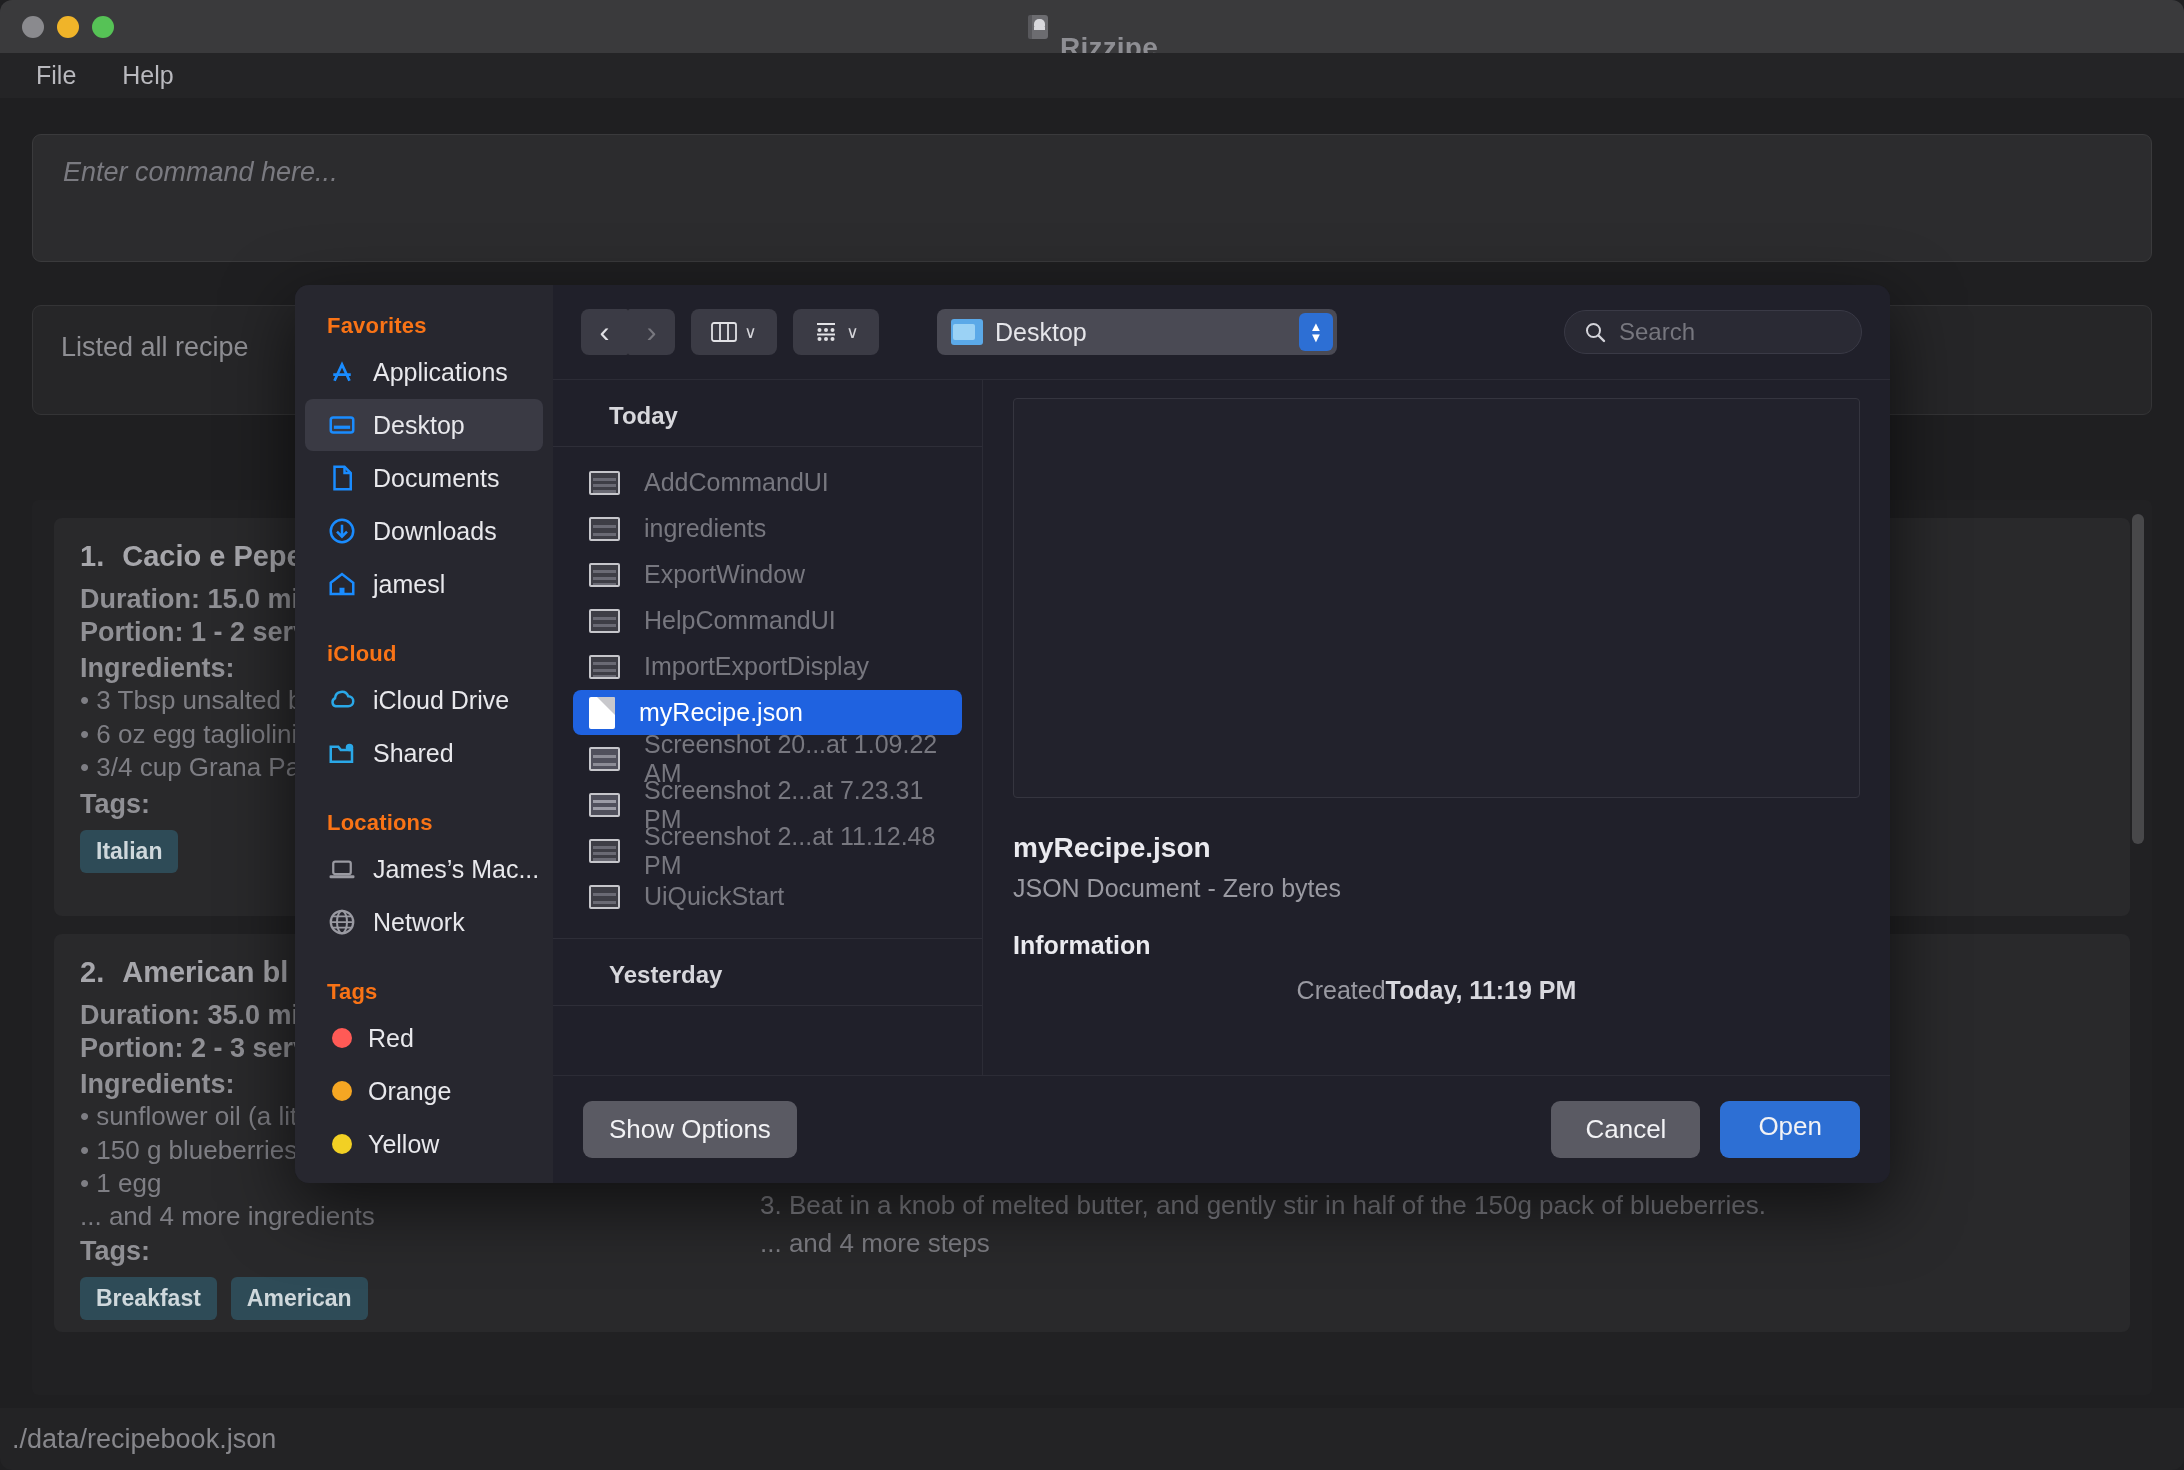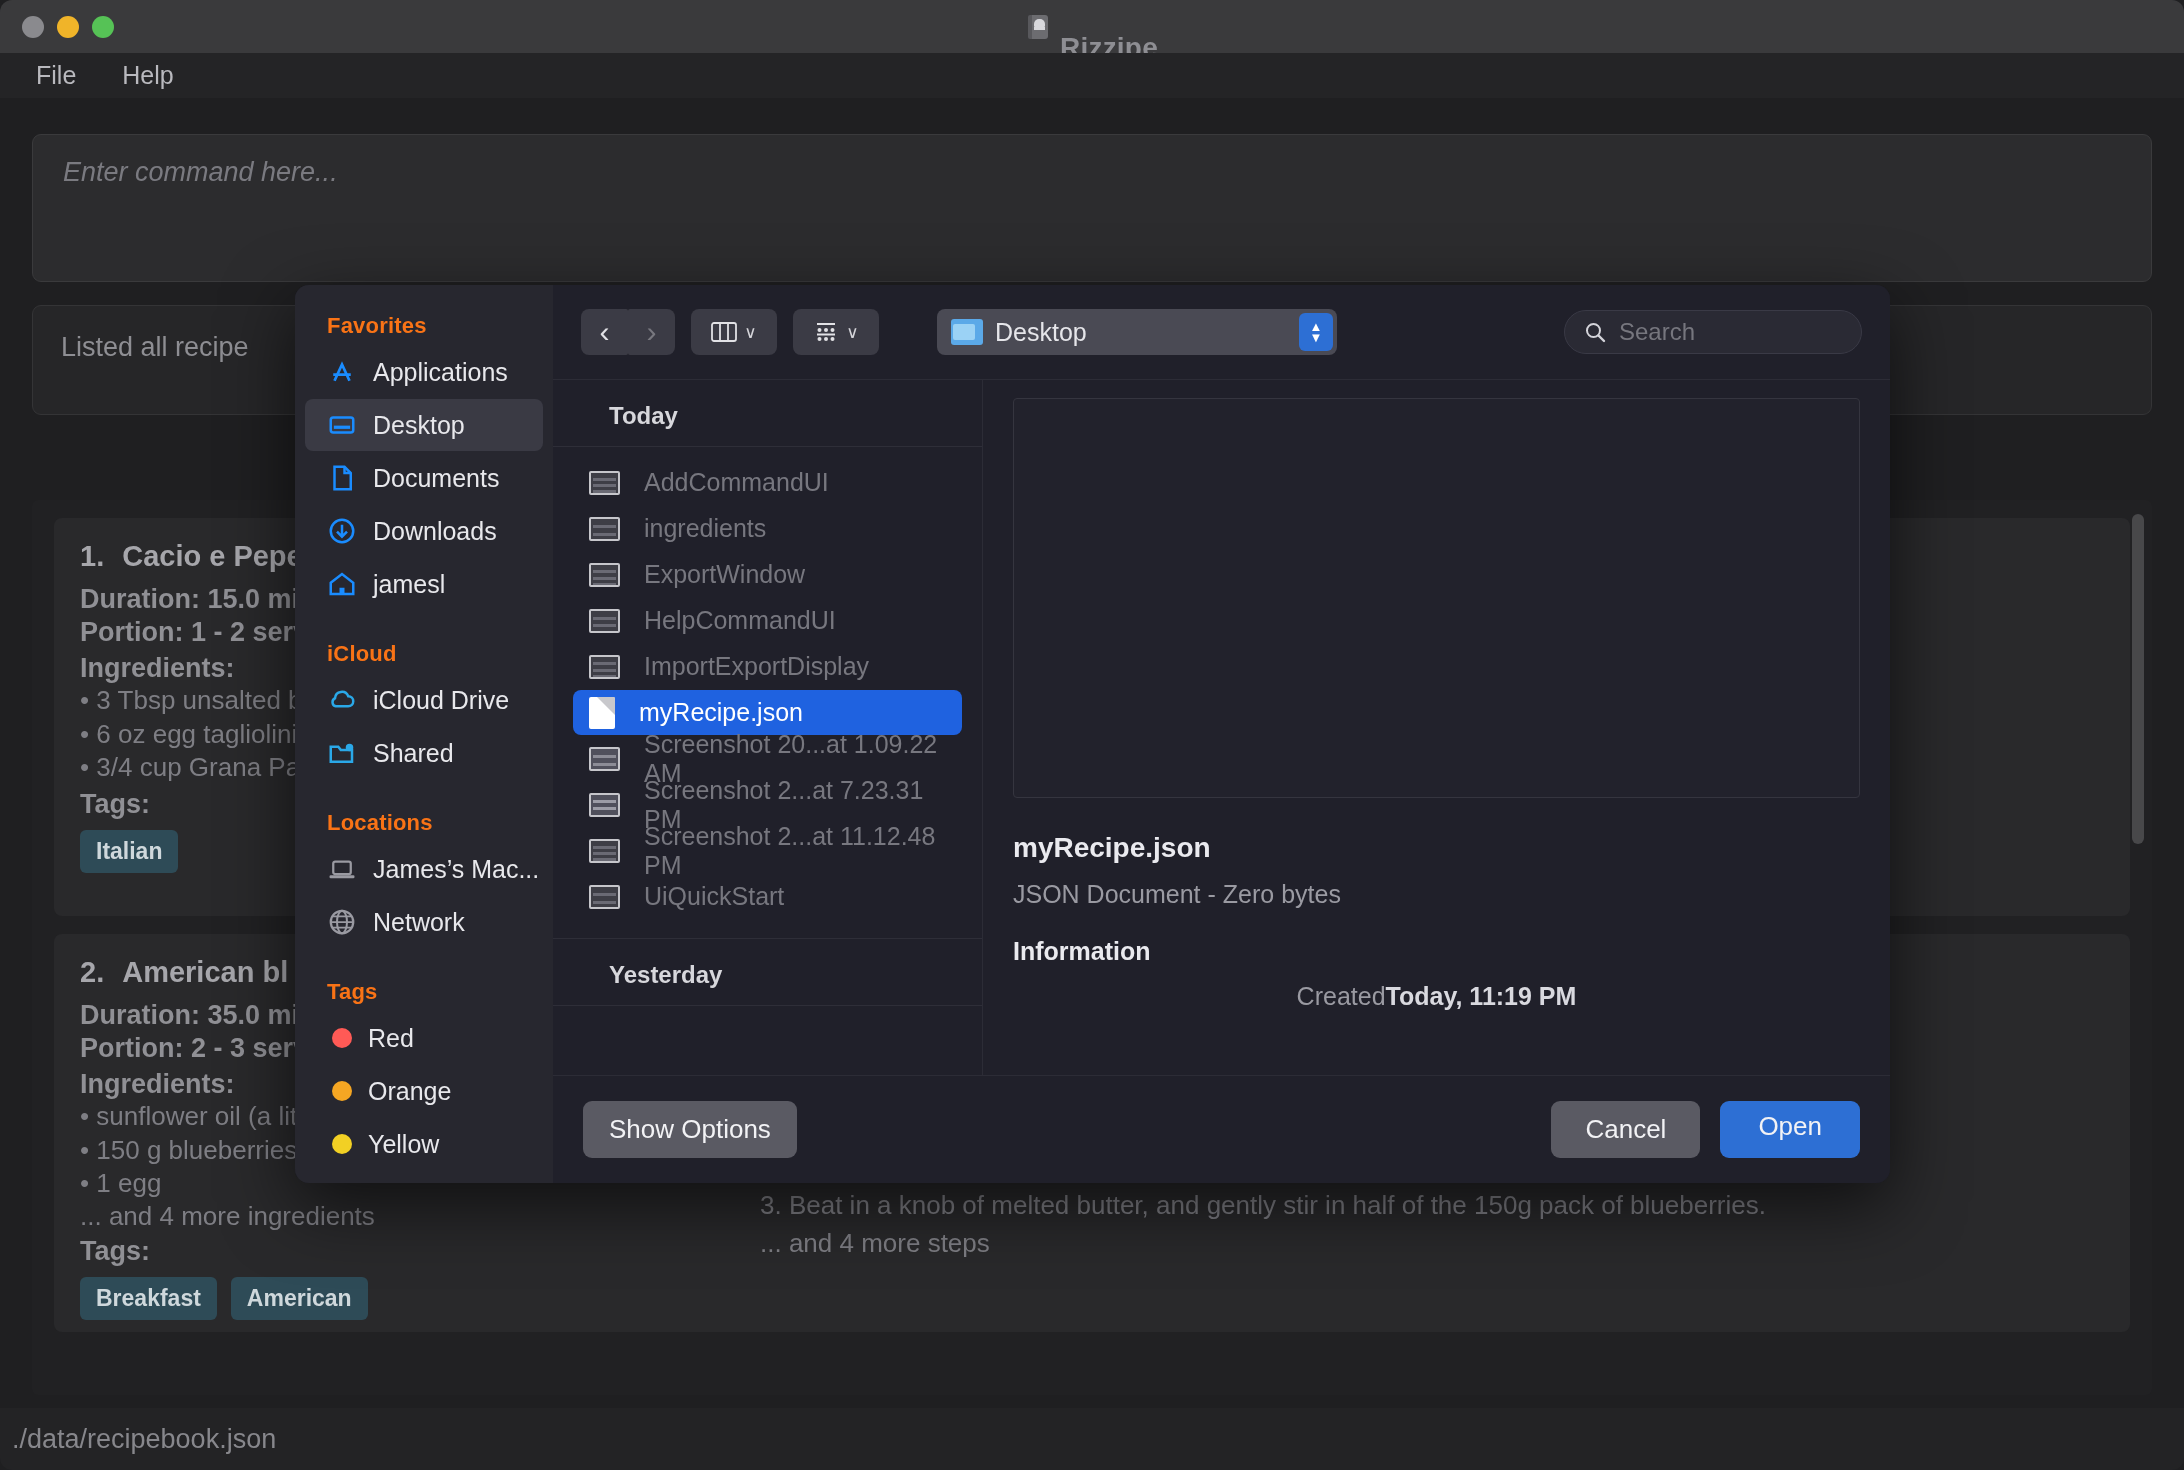--- a/index.html
+++ b/index.html
@@ -58,21 +58,21 @@
     background: #242426;
     display: flex; align-items: center; gap: 10px; padding-left: 18px;
   }
   .menu-item {
     font-size: 25px; color: #b9b9be; padding: 4px 18px; border-radius: 5px;
   }
 
   
   .cmdwrap {
     position: absolute; top: 134px; left: 32px;
-    width: 2120px; height: 148px;
+    width: 2120px; height: 128px;
     background: #2c2c2e; border: 1px solid #3a3a3c; border-radius: 9px;
     padding: 22px 30px;
   }
   .cmdwrap .ph {
     font-size: 27px; color: #7a7a80; font-style: italic;
   }
 
   
   .statuswrap {
     position: absolute; top: 305px; left: 32px;
@@ -246,21 +246,21 @@
   }
 
   .preview {
     flex: 1; display: flex; flex-direction: column; padding: 18px 30px 0 30px;
   }
   .pv-box {
     height: 400px; border: 1px solid #35353f; border-radius: 4px;
     background: #22222c;
   }
   .pv-name { font-size: 28px; font-weight: bold; color: #eaeaef; margin-top: 34px; }
-  .pv-kind { font-size: 25px; color: #9a9aa2; margin-top: 16px; }
+  .pv-kind { font-size: 25px; color: #9a9aa2; margin-top: 10px; }
   .pv-sec  { font-size: 25px; font-weight: bold; color: #eaeaef; margin-top: 28px; }
   .pv-row {
     display: flex; justify-content: center;
     font-size: 25px; color: #9a9aa2; margin-top: 16px;
   }
   .pv-row .v { color: #d9d9df; font-weight: bold; }
 
   .dlg-footer {
     height: 108px; flex: none;
     display: flex; align-items: center; padding: 0 30px;

